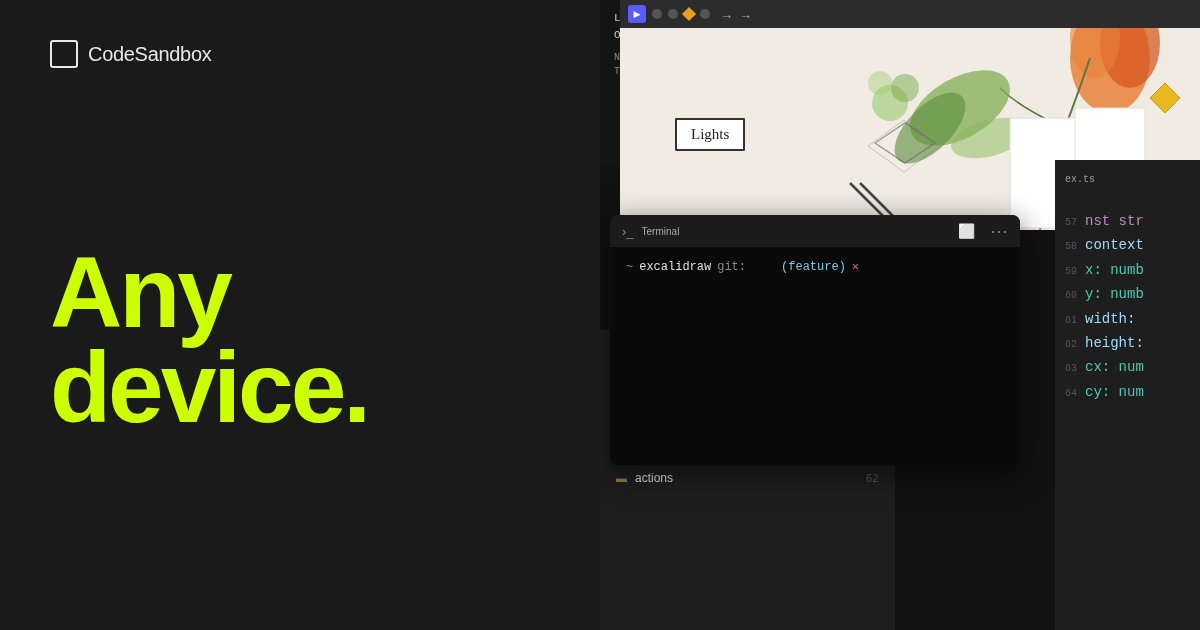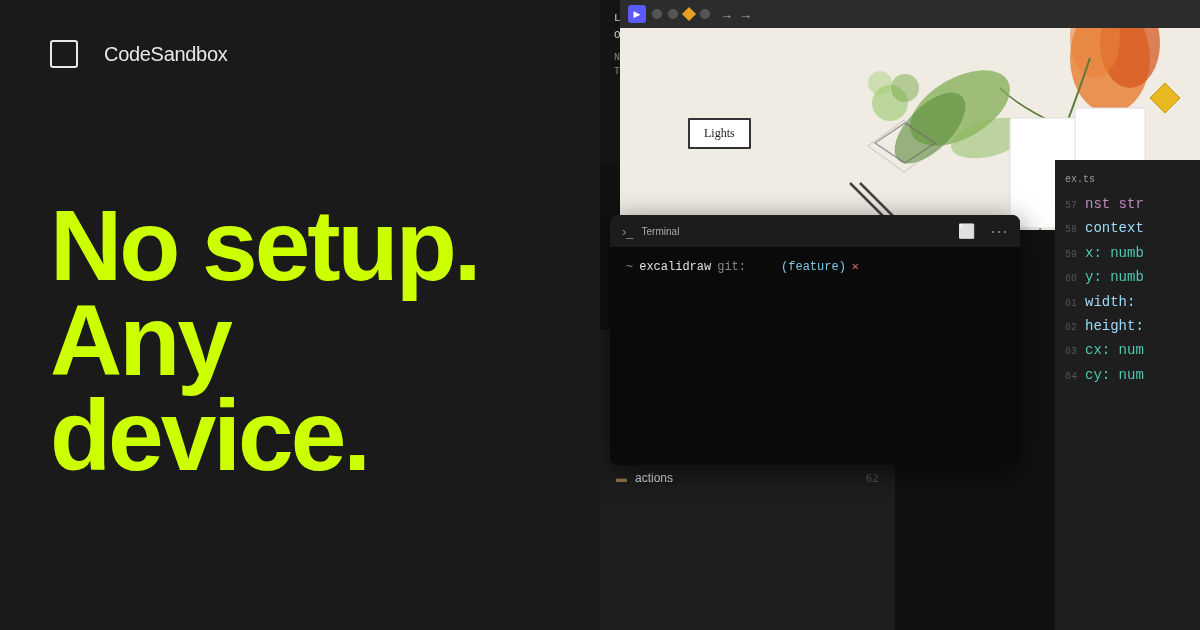--- a/index.html
+++ b/index.html
@@ -21,21 +21,21 @@
       height: 630px;
       background: #1a1a1a;
       display: flex;
       flex-direction: column;
       padding: 40px 50px;
     }
 
     .logo-area {
       display: flex;
       align-items: center;
-      gap: 26px;
+      gap: 10px;
       margin-bottom: 42px;
     }
 
     .logo-square {
       width: 28px;
       height: 28px;
       border: 2.5px solid #e8e8e8;
       border-radius: 3px;
       flex-shrink: 0;
     }
@@ -133,25 +133,25 @@
       left: 0;
       width: 580px;
       height: 202px;
       background: #f5f0ea;
       overflow: hidden;
     }
 
     .lights-box {
       position: absolute;
       top: 90px;
-      left: 68px;
+      left: 55px;
       border: 2px solid #333;
       padding: 6px 14px;
       background: white;
-      font-size: 12px;
+      font-size: 15px;
       color: #222;
       font-family: serif;
       border-radius: 1px;
     }
 
     
     .terminal-overlay {
       position: absolute;
       top: 215px;
       left: 10px;
@@ -304,21 +304,21 @@
       padding: 10px 0;
       overflow: hidden;
       font-family: 'Courier New', monospace;
       font-size: 11px;
     }
 
     .code-filename {
       color: #999;
       font-size: 10px;
       padding: 4px 10px;
-      margin-bottom: 3px;
+      margin-bottom: 20px;
     }
 
     .code-line {
       display: flex;
       align-items: baseline;
       padding: 1px 10px;
       line-height: 1.6;
     }
 
     .code-linenum {
@@ -335,21 +335,20 @@
   </style>
 </head>
 <body>
 
 <div class="left-panel">
   <div class="logo-area">
     <div class="logo-square"></div>
     <span class="logo-text">CodeSandbox</span>
   </div>
   <div class="hero-text">
-    <div class="hero-line">No setup.</div>
     <div class="hero-line">Any device.</div>
   </div>
 </div>
 
 <div class="right-panel">
 
   <div class="server-output">
     <div class="server-line">
       <span>Local:</span>
       &nbsp;&nbsp;&nbsp;&nbsp;&nbsp;

